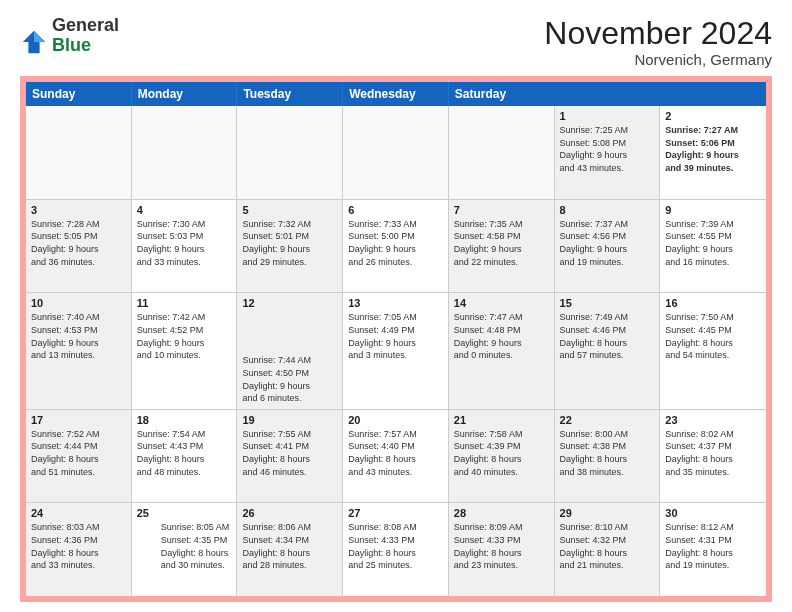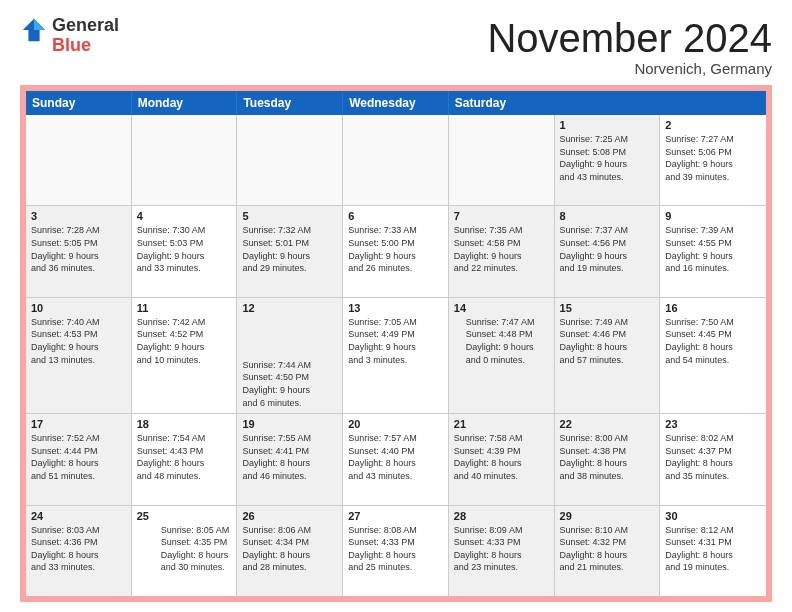--- a/index.html
+++ b/index.html
@@ -18,39 +18,39 @@
       flex-direction: column;
     }
     .header {
       display: flex;
       justify-content: space-between;
       align-items: flex-start;
       margin-bottom: 8px;
     }
     .logo {
       display: flex;
-      align-items: flex-start;
+      align-items: flex-end;
       gap: 4px;
     }
     .logo-text {
       font-size: 18px;
       font-weight: bold;
       line-height: 1.1;
     }
     .logo-general { color: #333; }
-    .logo-blue { color: #ef4444; }
+    .logo-blue { color: #15803d; }
     .logo-icon {
       width: 28px;
       height: 28px;
     }
     .title-area {
       text-align: right;
     }
     .month-title {
-      font-size: 40px;
+      font-size: 32px;
       font-weight: normal;
       color: #222;
       line-height: 1.1;
     }
     .subtitle {
       font-size: 15px;
       color: #444;
     }
     .calendar {
       flex: 1;
@@ -147,21 +147,21 @@
           <div class="cal-cell empty"></div>
           <div class="cal-cell shaded">
             <span class="day-num">1</span>
             <div class="cell-text" style="white-space: pre-line;">Sunrise: 7:25 AM
 Sunset: 5:08 PM
 Daylight: 9 hours
 and 43 minutes.</div>
           </div>
           <div class="cal-cell">
             <span class="day-num">2</span>
-            <div class="cell-text" style="white-space: pre-line;">Sunrise: 7:27 AM
+            <div class="cell-text" style="white-space: pre-line; font-weight: bold;">Sunrise: 7:27 AM
 Sunset: 5:06 PM
 Daylight: 9 hours
 and 39 minutes.</div>
           </div>
         </div>
         <div class="cal-row">
           <div class="cal-cell shaded">
             <span class="day-num">3</span>
             <div class="cell-text" style="white-space: pre-line;">Sunrise: 7:28 AM
 Sunset: 5:05 PM
@@ -235,21 +235,21 @@
           </div>
           <div class="cal-cell">
             <span class="day-num">13</span>
             <div class="cell-text" style="white-space: pre-line;">Sunrise: 7:05 AM
 Sunset: 4:49 PM
 Daylight: 9 hours
 and 3 minutes.</div>
           </div>
           <div class="cal-cell shaded">
             <span class="day-num">14</span>
-            <div class="cell-text" style="white-space: pre-line; margin-left: 12px;">Sunrise: 7:47 AM
+            <div class="cell-text" style="white-space: pre-line;">Sunrise: 7:47 AM
 Sunset: 4:48 PM
 Daylight: 9 hours
 and 0 minutes.</div>
           </div>
           <div class="cal-cell shaded">
             <span class="day-num">15</span>
             <div class="cell-text" style="white-space: pre-line;">Sunrise: 7:49 AM
 Sunset: 4:46 PM
 Daylight: 8 hours
 and 57 minutes.</div>

